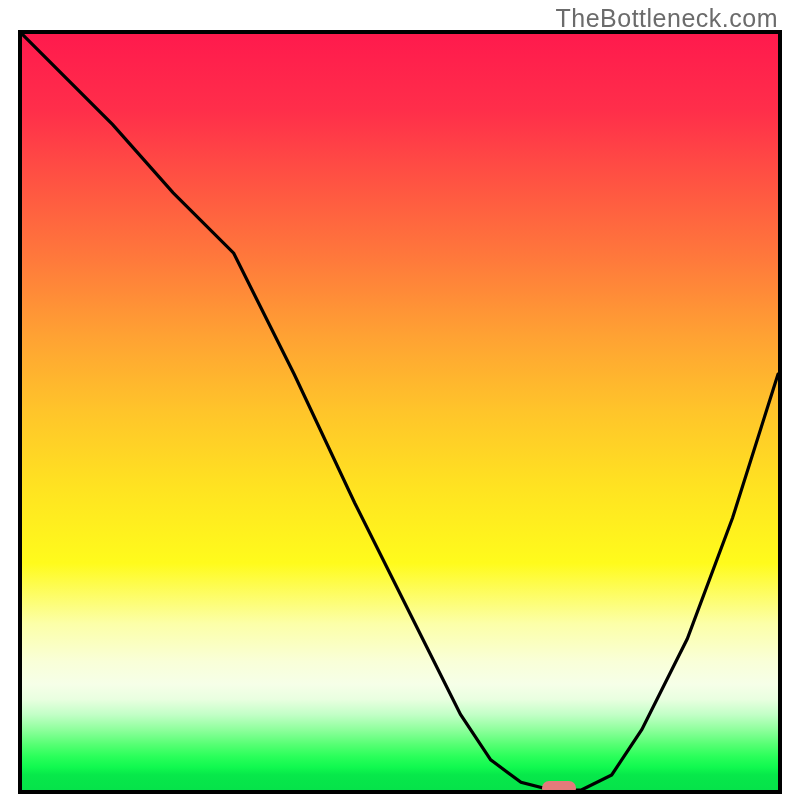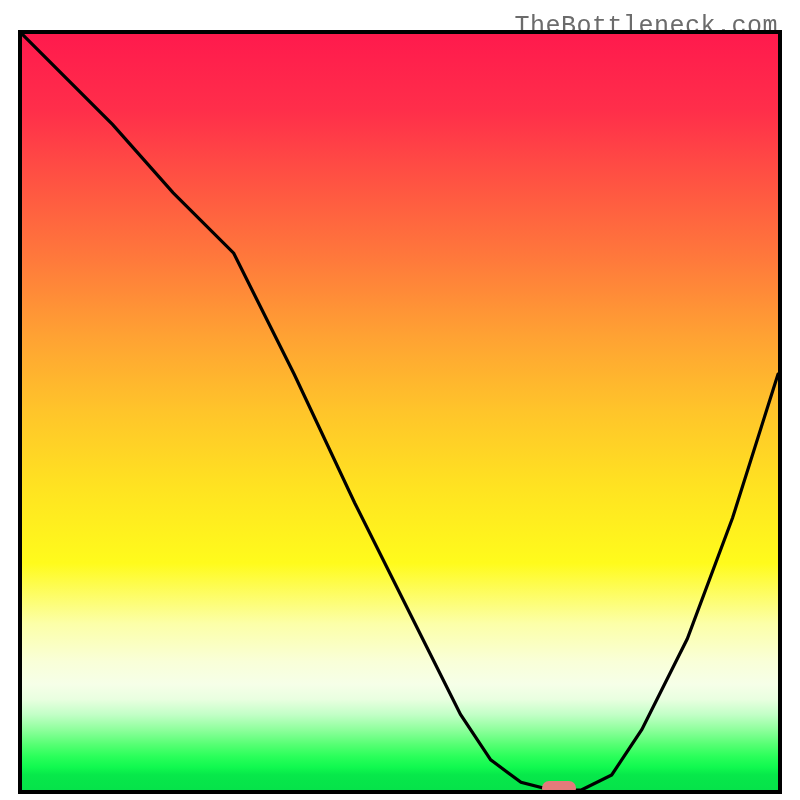--- a/index.html
+++ b/index.html
@@ -53,27 +53,26 @@
 
   .curve-layer {
     position: absolute;
     inset: 0;
     width: 100%;
     height: 100%;
   }
 
   .watermark {
     position: absolute;
-    top: 12px;
+    top: 4px;
     right: 22px;
     color: #6b6b6b;
     font-size: 25px;
     letter-spacing: 0.5px;
     font-weight: 500;
-    font-family: Liberation Mono, monospace;
   }
 
   .marker {
     position: absolute;
     width: 34px;
     height: 14px;
     border-radius: 8px;
     background: #e37b7b;
     transform: translate(-50%, -50%);
   }

